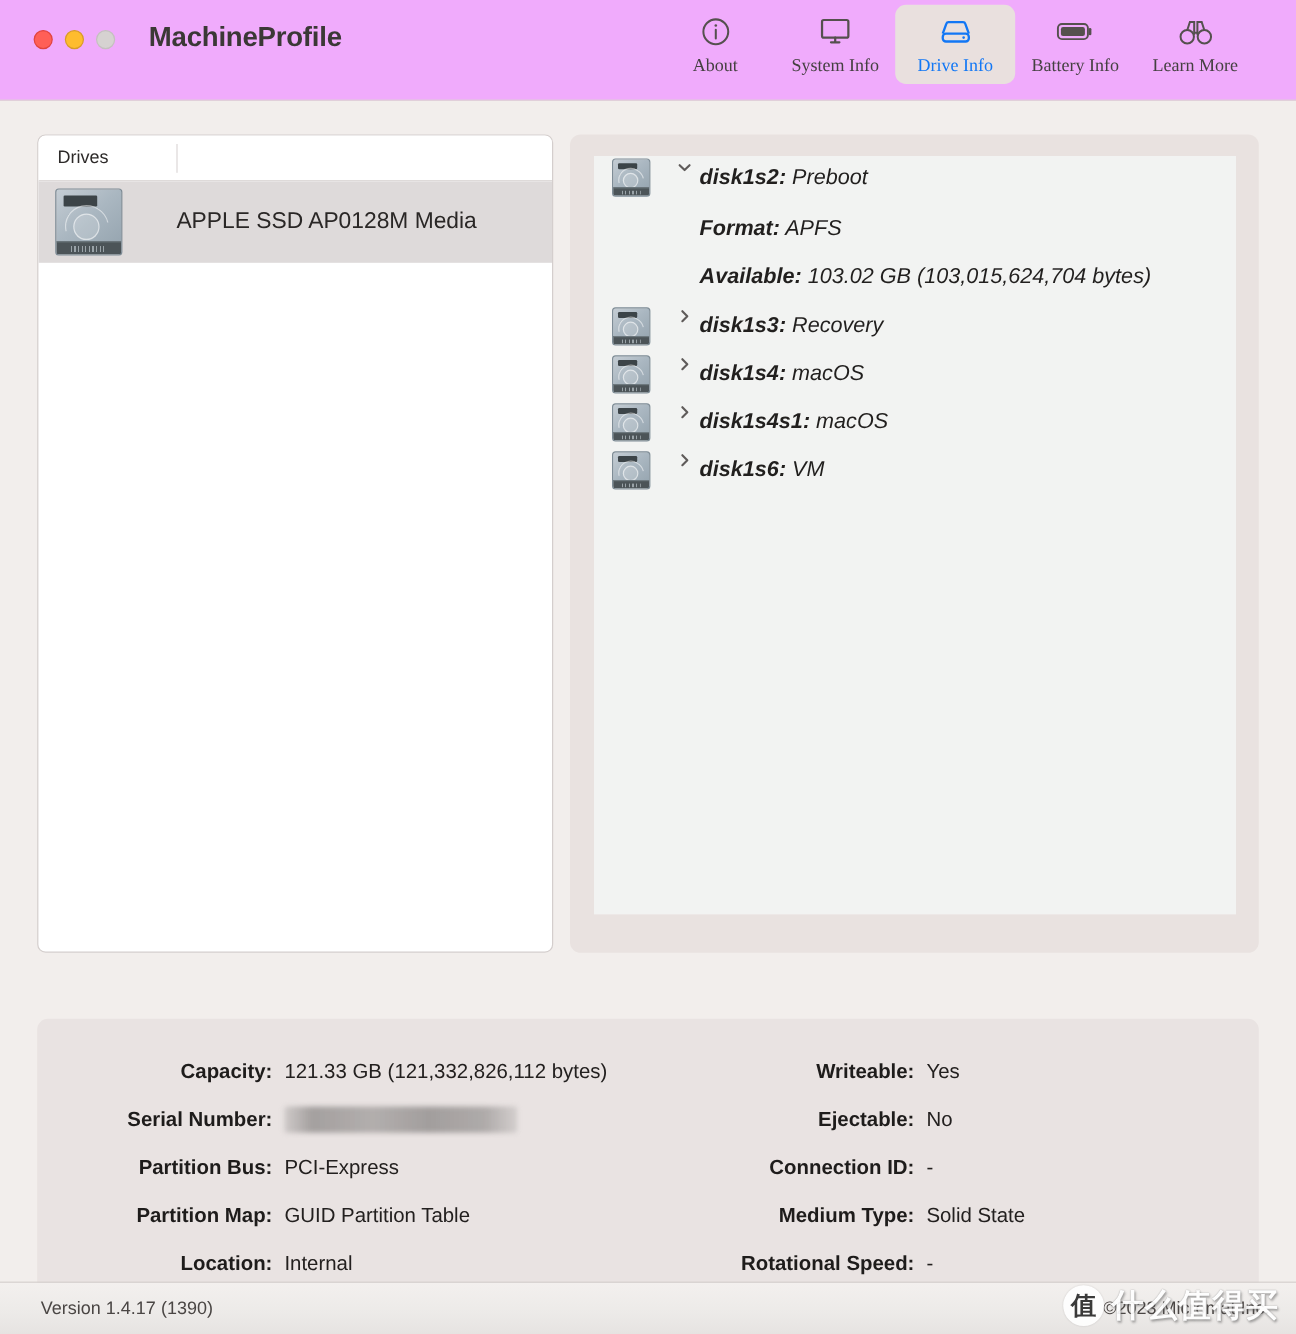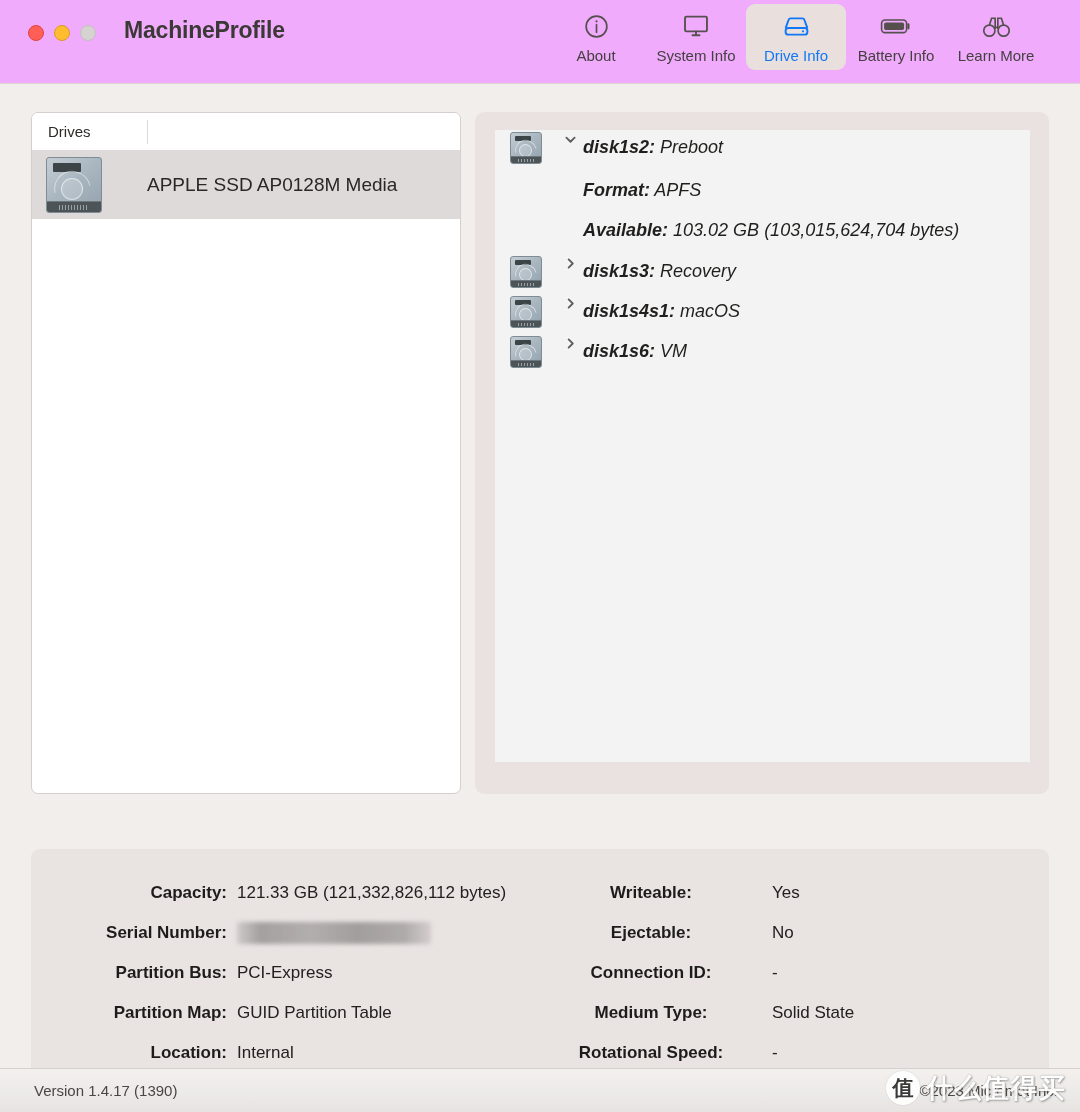--- a/index.html
+++ b/index.html
@@ -61,20 +61,21 @@
     letter-spacing: -0.2px;
   }
 
   .toolbar {
     position: absolute;
     left: 546px;
     top: 4px;
     display: flex;
     align-items: center;
     gap: 0px;
+    font-family: Liberation Serif, serif;
   }
 
   .tool-item {
     width: 100px;
     padding: 8px 4px 6px 4px;
     border-radius: 9px;
     display: flex;
     flex-direction: column;
     align-items: center;
     gap: 7px;
@@ -294,21 +295,21 @@
   .info-label {
     flex: 0 0 auto;
     width: 206px;
     text-align: right;
     font-size: 17px;
     font-weight: bold;
     color: #1e1c1b;
     padding-right: 10px;
     white-space: nowrap;
   }
-  .info-col.right .info-label { width: 232px; text-align: center; }
+  .info-col.right .info-label { width: 232px; }
   .info-value {
     font-size: 17px;
     color: #23201f;
     white-space: nowrap;
   }
   .redacted {
     display: inline-block;
     width: 194px;
     height: 22px;
     border-radius: 2px;
@@ -521,56 +522,75 @@
             <svg width="15" height="15" viewBox="0 0 16 16" fill="none" stroke="currentColor" stroke-width="1.9" stroke-linecap="round" stroke-linejoin="round">
               <path d="M6 3.6 L10.4 8 L6 12.4"></path>
             </svg>
           </span>
           <span class="vol-title">
             <b>disk1s3</b><b>:</b>
             <span>Recovery</span>
           </span>
         </div>
 
-
         <div class="vol-row">
           <span class="vol-icon-slot">
             <span class="hd-icon hd-sm">
               <span class="hd-label"></span>
                 <span class="hd-arm"></span>
                 <span class="hd-platter"></span>
                 <span class="hd-vents"></span>
             </span>
           </span>
           <span class="vol-disclose">
             <svg width="15" height="15" viewBox="0 0 16 16" fill="none" stroke="currentColor" stroke-width="1.9" stroke-linecap="round" stroke-linejoin="round">
               <path d="M6 3.6 L10.4 8 L6 12.4"></path>
             </svg>
           </span>
           <span class="vol-title">
-            <b>disk1s4s1</b><b>:</b>
+            <b>disk1s4</b><b>:</b>
             <span>macOS</span>
           </span>
         </div>
 
         <div class="vol-row">
           <span class="vol-icon-slot">
             <span class="hd-icon hd-sm">
               <span class="hd-label"></span>
                 <span class="hd-arm"></span>
                 <span class="hd-platter"></span>
                 <span class="hd-vents"></span>
             </span>
           </span>
           <span class="vol-disclose">
             <svg width="15" height="15" viewBox="0 0 16 16" fill="none" stroke="currentColor" stroke-width="1.9" stroke-linecap="round" stroke-linejoin="round">
               <path d="M6 3.6 L10.4 8 L6 12.4"></path>
             </svg>
           </span>
           <span class="vol-title">
+            <b>disk1s4s1</b><b>:</b>
+            <span>macOS</span>
+          </span>
+        </div>
+
+        <div class="vol-row">
+          <span class="vol-icon-slot">
+            <span class="hd-icon hd-sm">
+              <span class="hd-label"></span>
+                <span class="hd-arm"></span>
+                <span class="hd-platter"></span>
+                <span class="hd-vents"></span>
+            </span>
+          </span>
+          <span class="vol-disclose">
+            <svg width="15" height="15" viewBox="0 0 16 16" fill="none" stroke="currentColor" stroke-width="1.9" stroke-linecap="round" stroke-linejoin="round">
+              <path d="M6 3.6 L10.4 8 L6 12.4"></path>
+            </svg>
+          </span>
+          <span class="vol-title">
             <b>disk1s6</b><b>:</b>
             <span>VM</span>
           </span>
         </div>
 
       </div>
     </div>
 
     <div class="info-panel">
 

